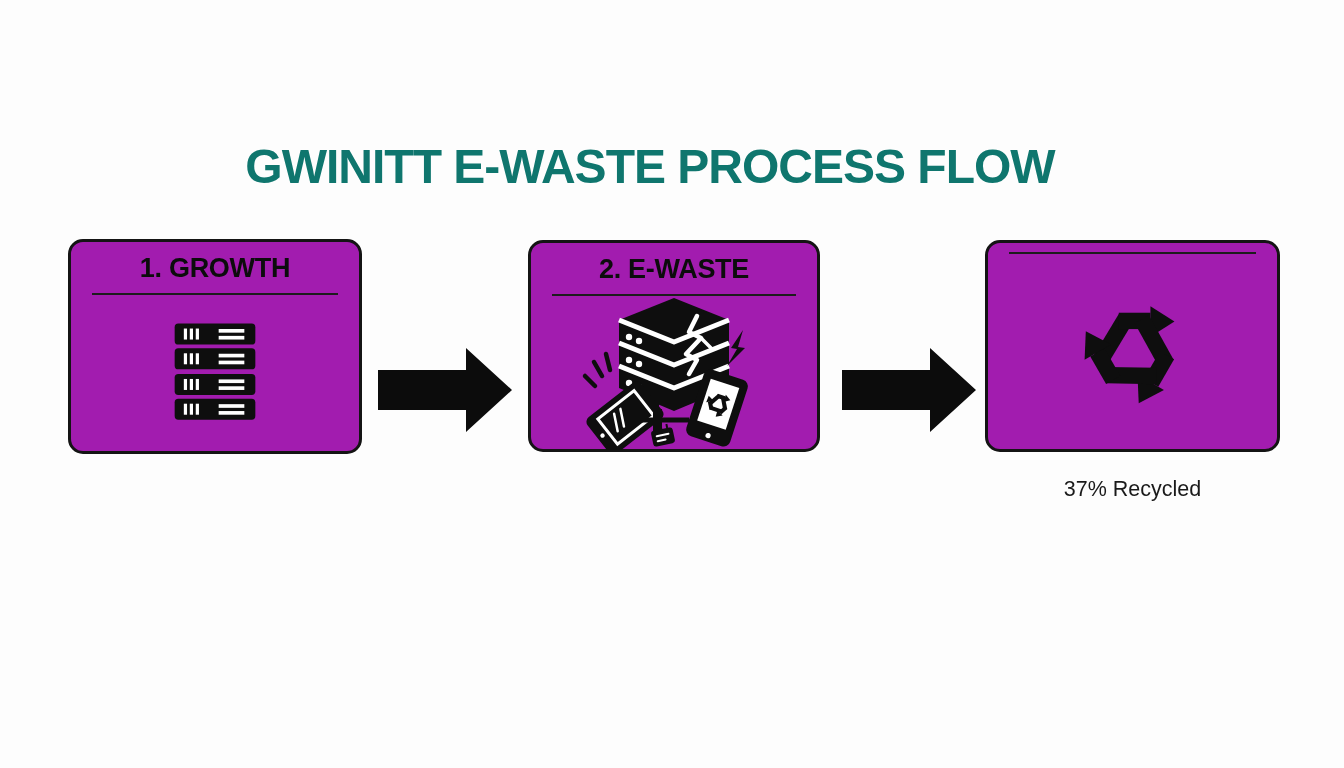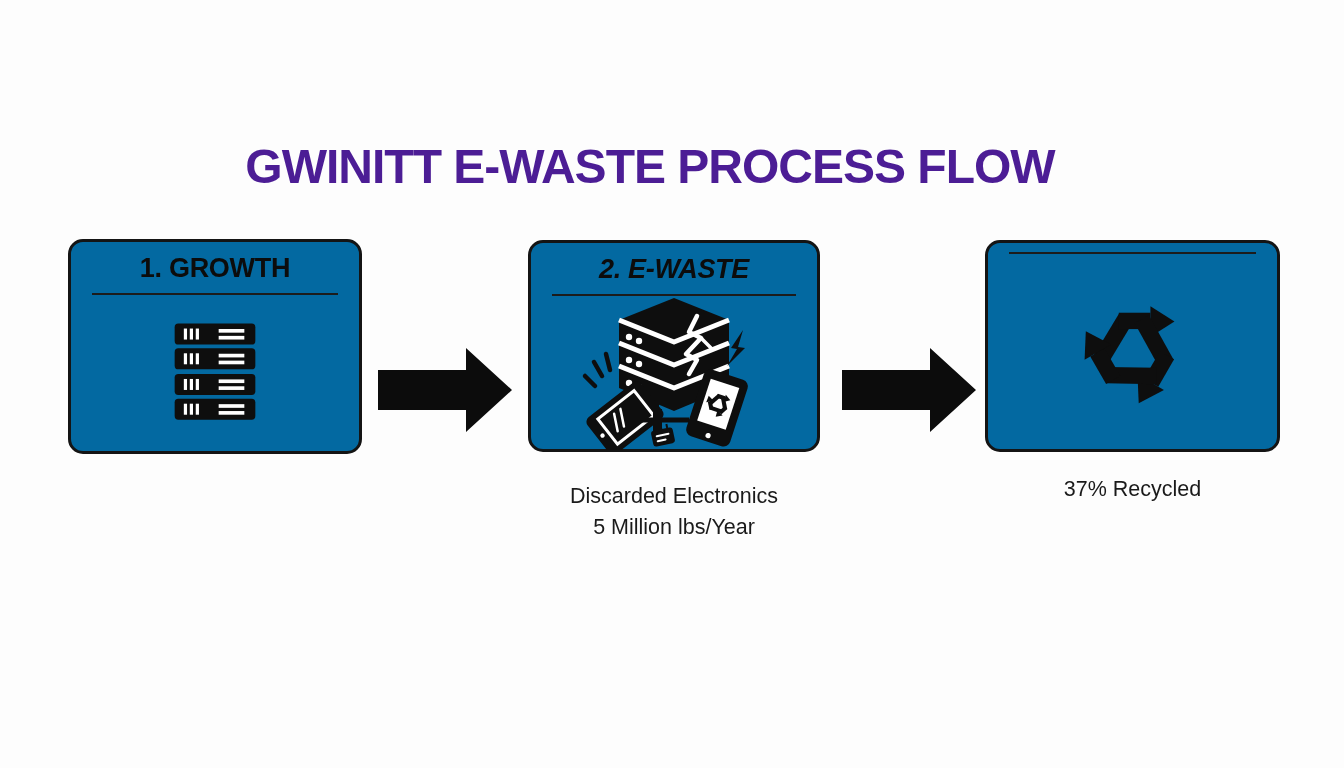--- a/index.html
+++ b/index.html
@@ -12,31 +12,31 @@
     background:var(--bg);
     font-family:"Liberation Sans","DejaVu Sans",sans-serif;
     color:var(--ink);
     position:relative;
   }
   .stage{position:absolute;inset:0;}
   .diagram-title{
     position:absolute;left:0;top:139px;width:1300px;
     text-align:center;
     font-size:48px;font-weight:bold;letter-spacing:-1px;
-    color:#4c1d95;
+    color:#0f766e;
   }
   .step-card{
     position:absolute;
-    background:#0369a1;
+    background:#a21caf;
     border:3px solid #141414;
     border-radius:15px;
     display:flex;flex-direction:column;align-items:center;
   }
   .card-1{left:68px;top:239px;width:294px;height:215px;}
-  .card-2{left:528px;top:240px;width:292px;height:212px;font-style:italic;}
+  .card-2{left:528px;top:240px;width:292px;height:212px;}
   .card-3{left:985px;top:240px;width:295px;height:212px;}
   .step-heading{
     margin-top:11px;
     font-size:27px;font-weight:bold;letter-spacing:-0.3px;
     color:#0c0c0c;text-align:center;
   }
   .heading-underline{
     width:calc(100% - 42px);
     border-top:2px solid #1c1c1c;
     margin-top:9px;
@@ -208,21 +208,17 @@
     <div class="heading-underline"></div>
     <div class="icon-wrap">
       <svg width="120" height="120" viewBox="-55 -55 110 110">
         <use href="#rsym" fill="#0e0e0e"></use>
       </svg>
     </div>
   </div>
 
   <div class="step-caption caption-1">
   </div>
-  <div class="step-caption caption-2">
-    <div>Discarded Electronics</div>
-    <div>5 Million lbs/Year</div>
-  </div>
   <div class="step-caption caption-3">
     <div>37% Recycled</div>
   </div>
 
 </div>
 
 </body></html>

